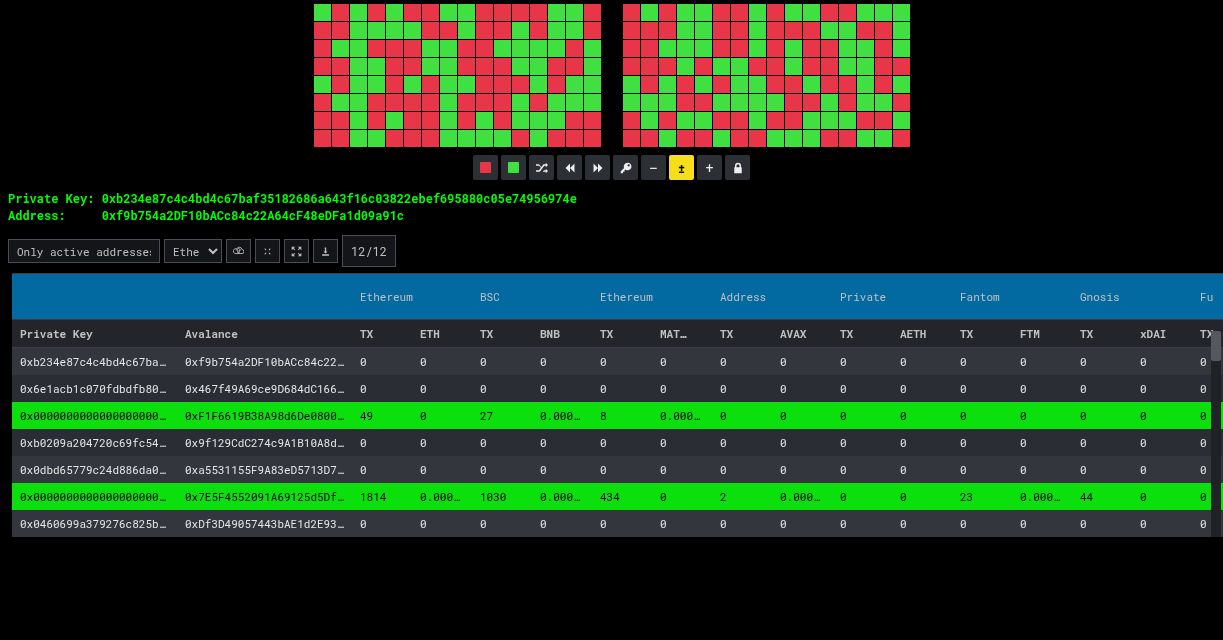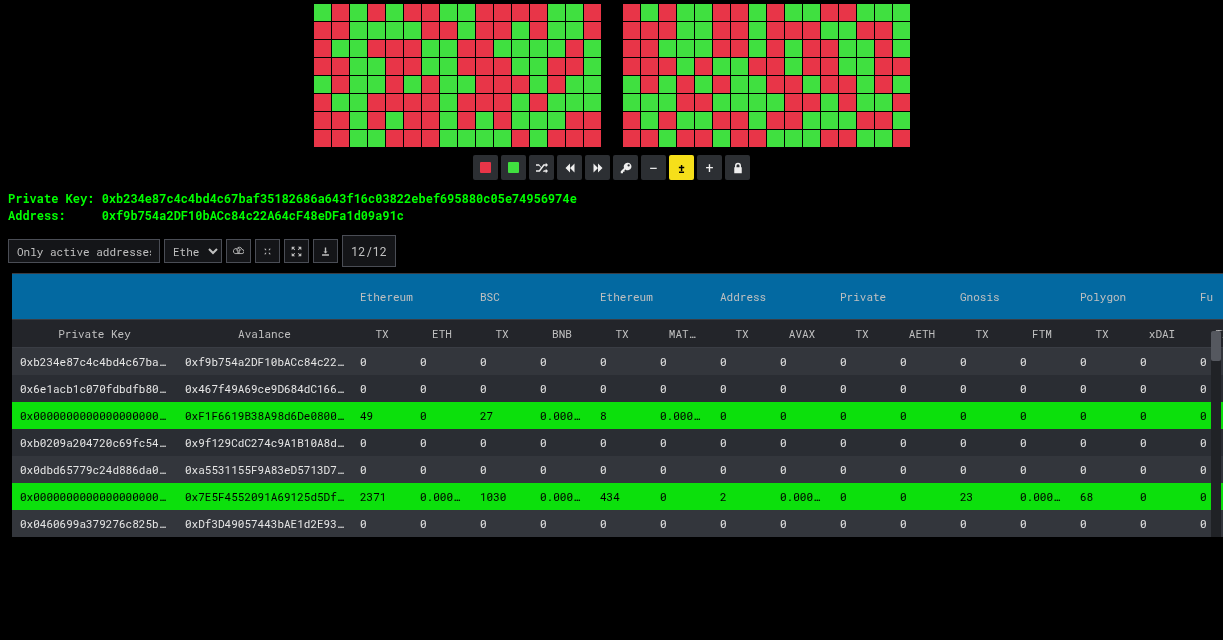--- a/index.html
+++ b/index.html
@@ -133,24 +133,23 @@
     background: #0369a1;
     color: var(--text-dim);
     font-weight: normal;
     border-top: 1px solid var(--border);
     border-bottom: 1px solid var(--border);
     height: 46px;
   }
   .head-row th {
     background: var(--panel-head);
     color: var(--text-dim);
-    font-weight: normal;
+    font-weight: bold;
     border-bottom: 1px solid var(--border);
     height: 28px;
-    text-align: center;
   }
   tbody td { color: var(--text); }
   tbody tr.d0 { background: #33363c; }
   tbody tr.d1 { background: #2a2d33; }
   tbody tr.hi { background: var(--row-highlight); }
   tbody tr.hi td { color: #000; }
   tbody tr { height:25px; }
 
   .col-pk { width: 165px; }
   .col-addr { width: 175px; }
@@ -524,22 +523,22 @@
     </colgroup>
     <thead>
       <tr class="group-row">
         <th></th>
         <th></th>
         <th colspan="2">Ethereum</th>
         <th colspan="2">BSC</th>
         <th colspan="2">Ethereum</th>
         <th colspan="2">Address</th>
         <th colspan="2">Private</th>
+        <th colspan="2">Fantom</th>
         <th colspan="2">Gnosis</th>
-        <th colspan="2">Polygon</th>
         <th>Fu</th>
       </tr>
       <tr class="head-row" id="head-row">
           <th>Private Key</th>
           <th>Avalance</th>
           <th>TX</th>
           <th>ETH</th>
           <th>TX</th>
           <th>BNB</th>
           <th>TX</th>
@@ -647,33 +646,33 @@
           <td>0</td>
           <td>0</td>
           <td>0</td>
           <td>0</td>
           <td>0</td>
           <td>0</td>
         </tr>
         <tr class="hi">
           <td>0x000000000000000000000000…</td>
           <td>0x7E5F4552091A69125d5DfCb…</td>
-          <td>2371</td>
+          <td>1814</td>
           <td>0.000…</td>
           <td>1030</td>
           <td>0.000…</td>
           <td>434</td>
           <td>0</td>
           <td>2</td>
           <td>0.000…</td>
           <td>0</td>
           <td>0</td>
           <td>23</td>
           <td>0.000…</td>
-          <td>68</td>
+          <td>44</td>
           <td>0</td>
           <td>0</td>
         </tr>
         <tr class="d0">
           <td>0x0460699a379276c825beaca…</td>
           <td>0xDf3D49057443bAE1d2E934a…</td>
           <td>0</td>
           <td>0</td>
           <td>0</td>
           <td>0</td>

